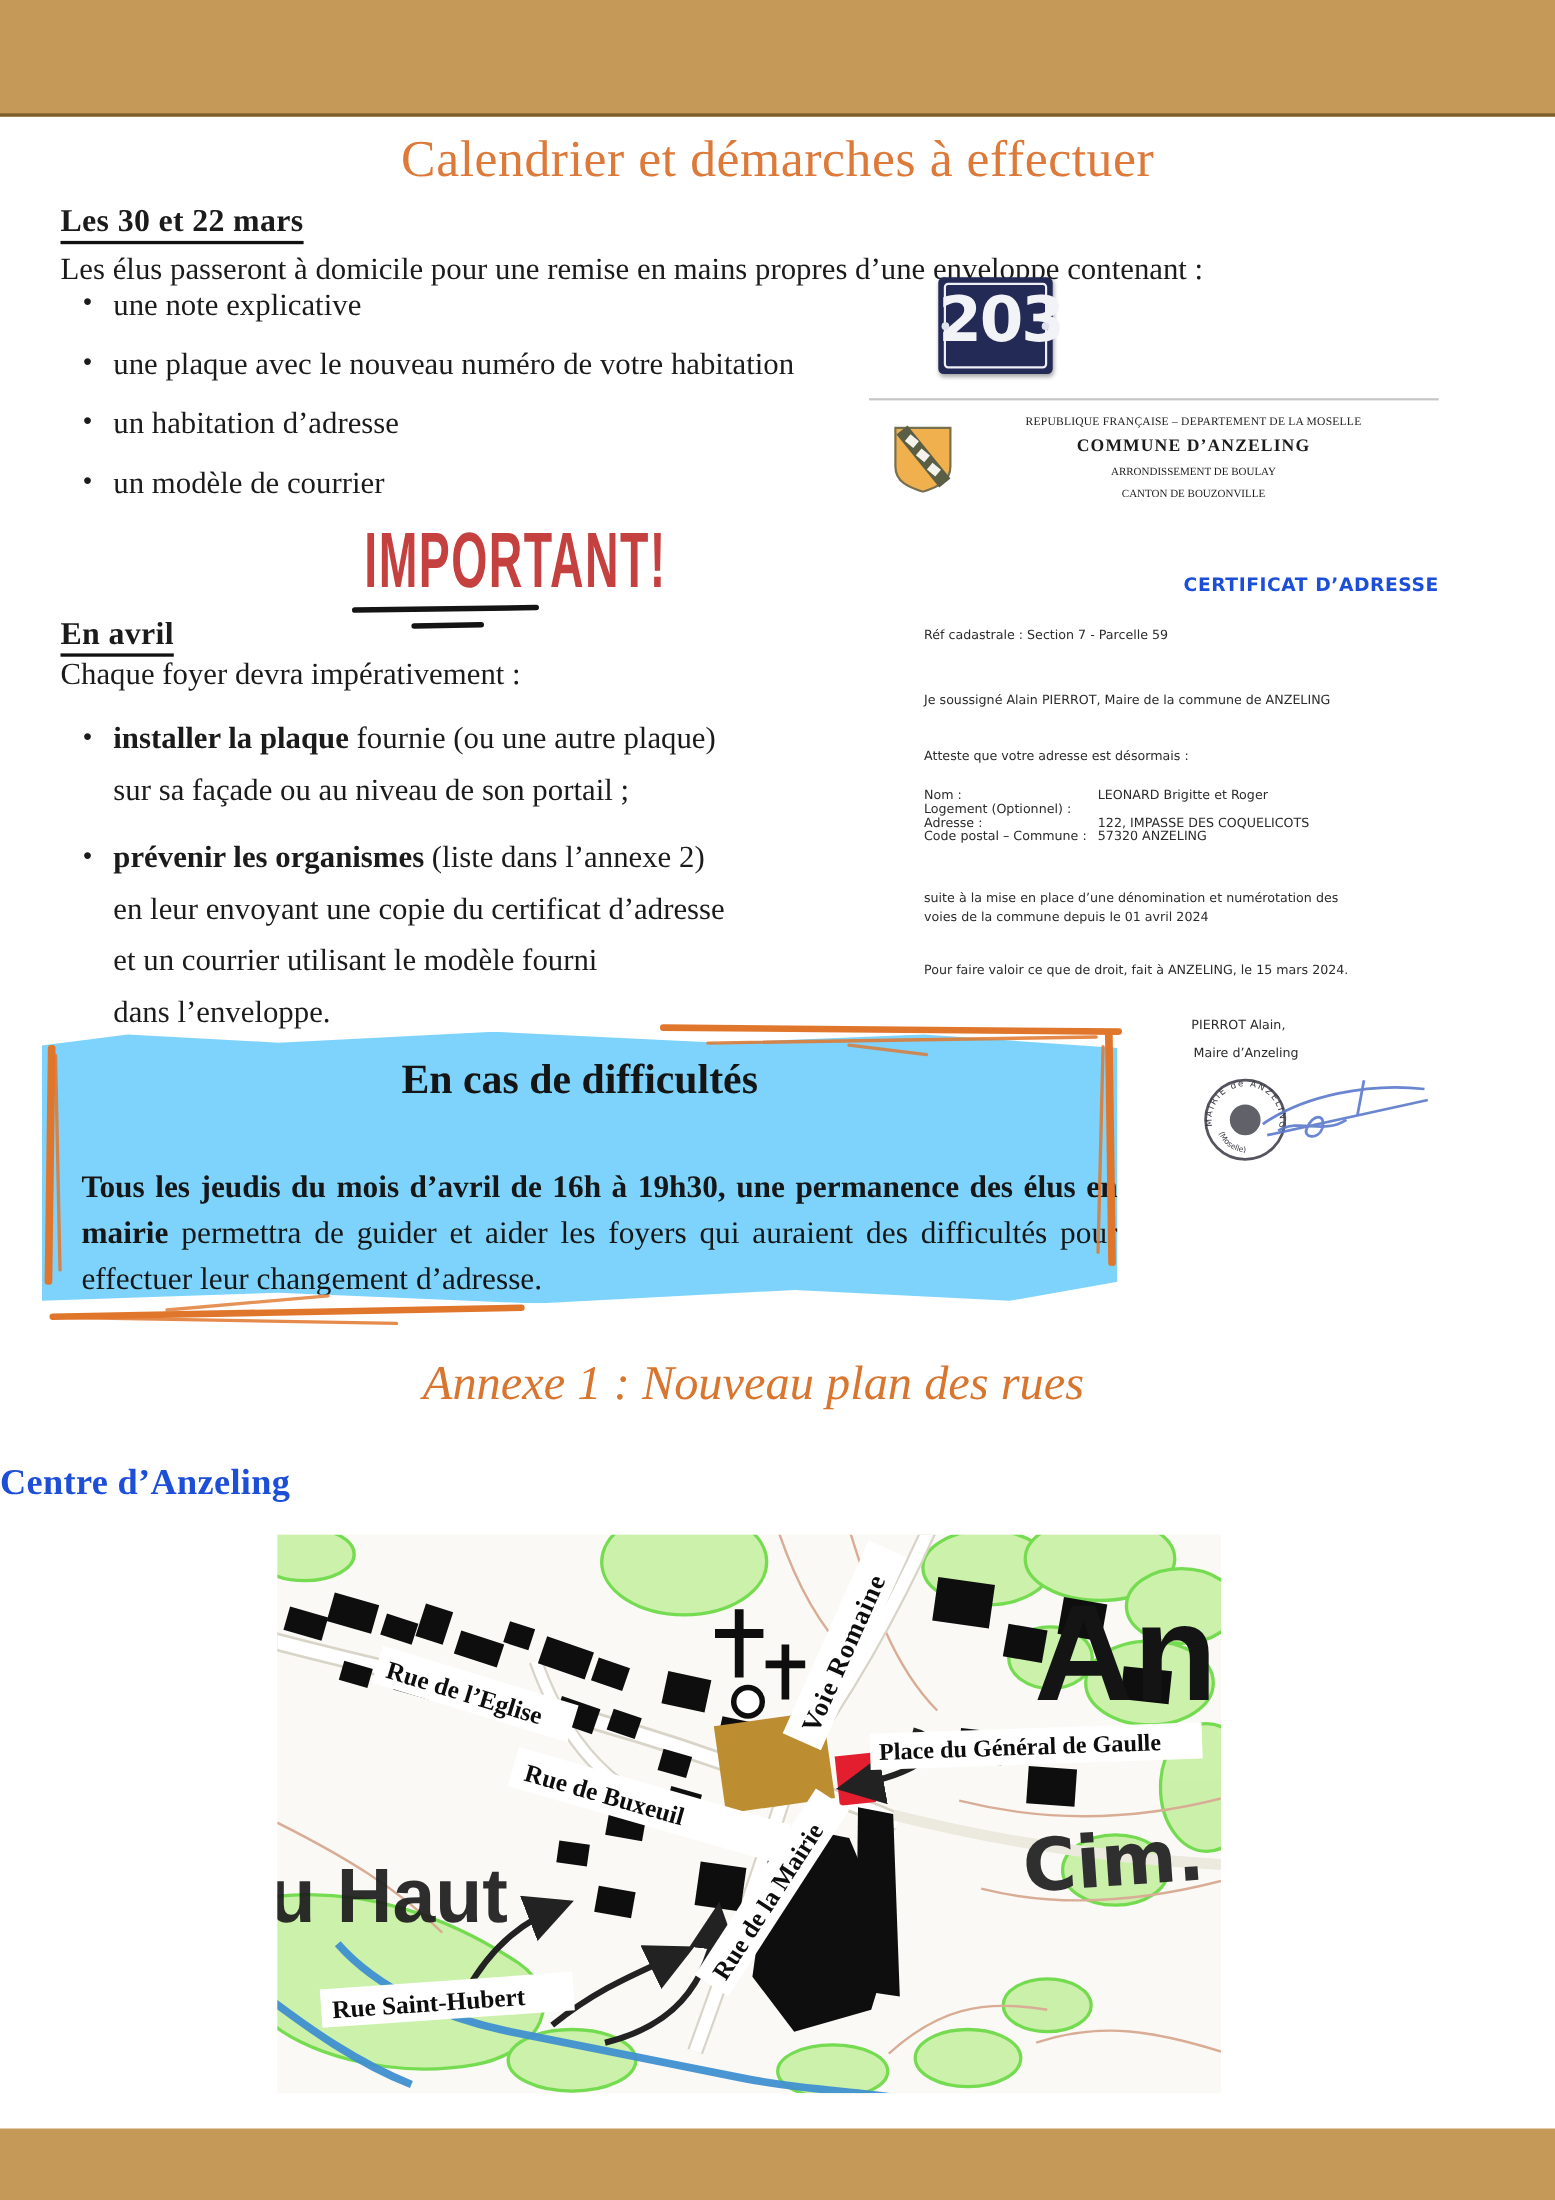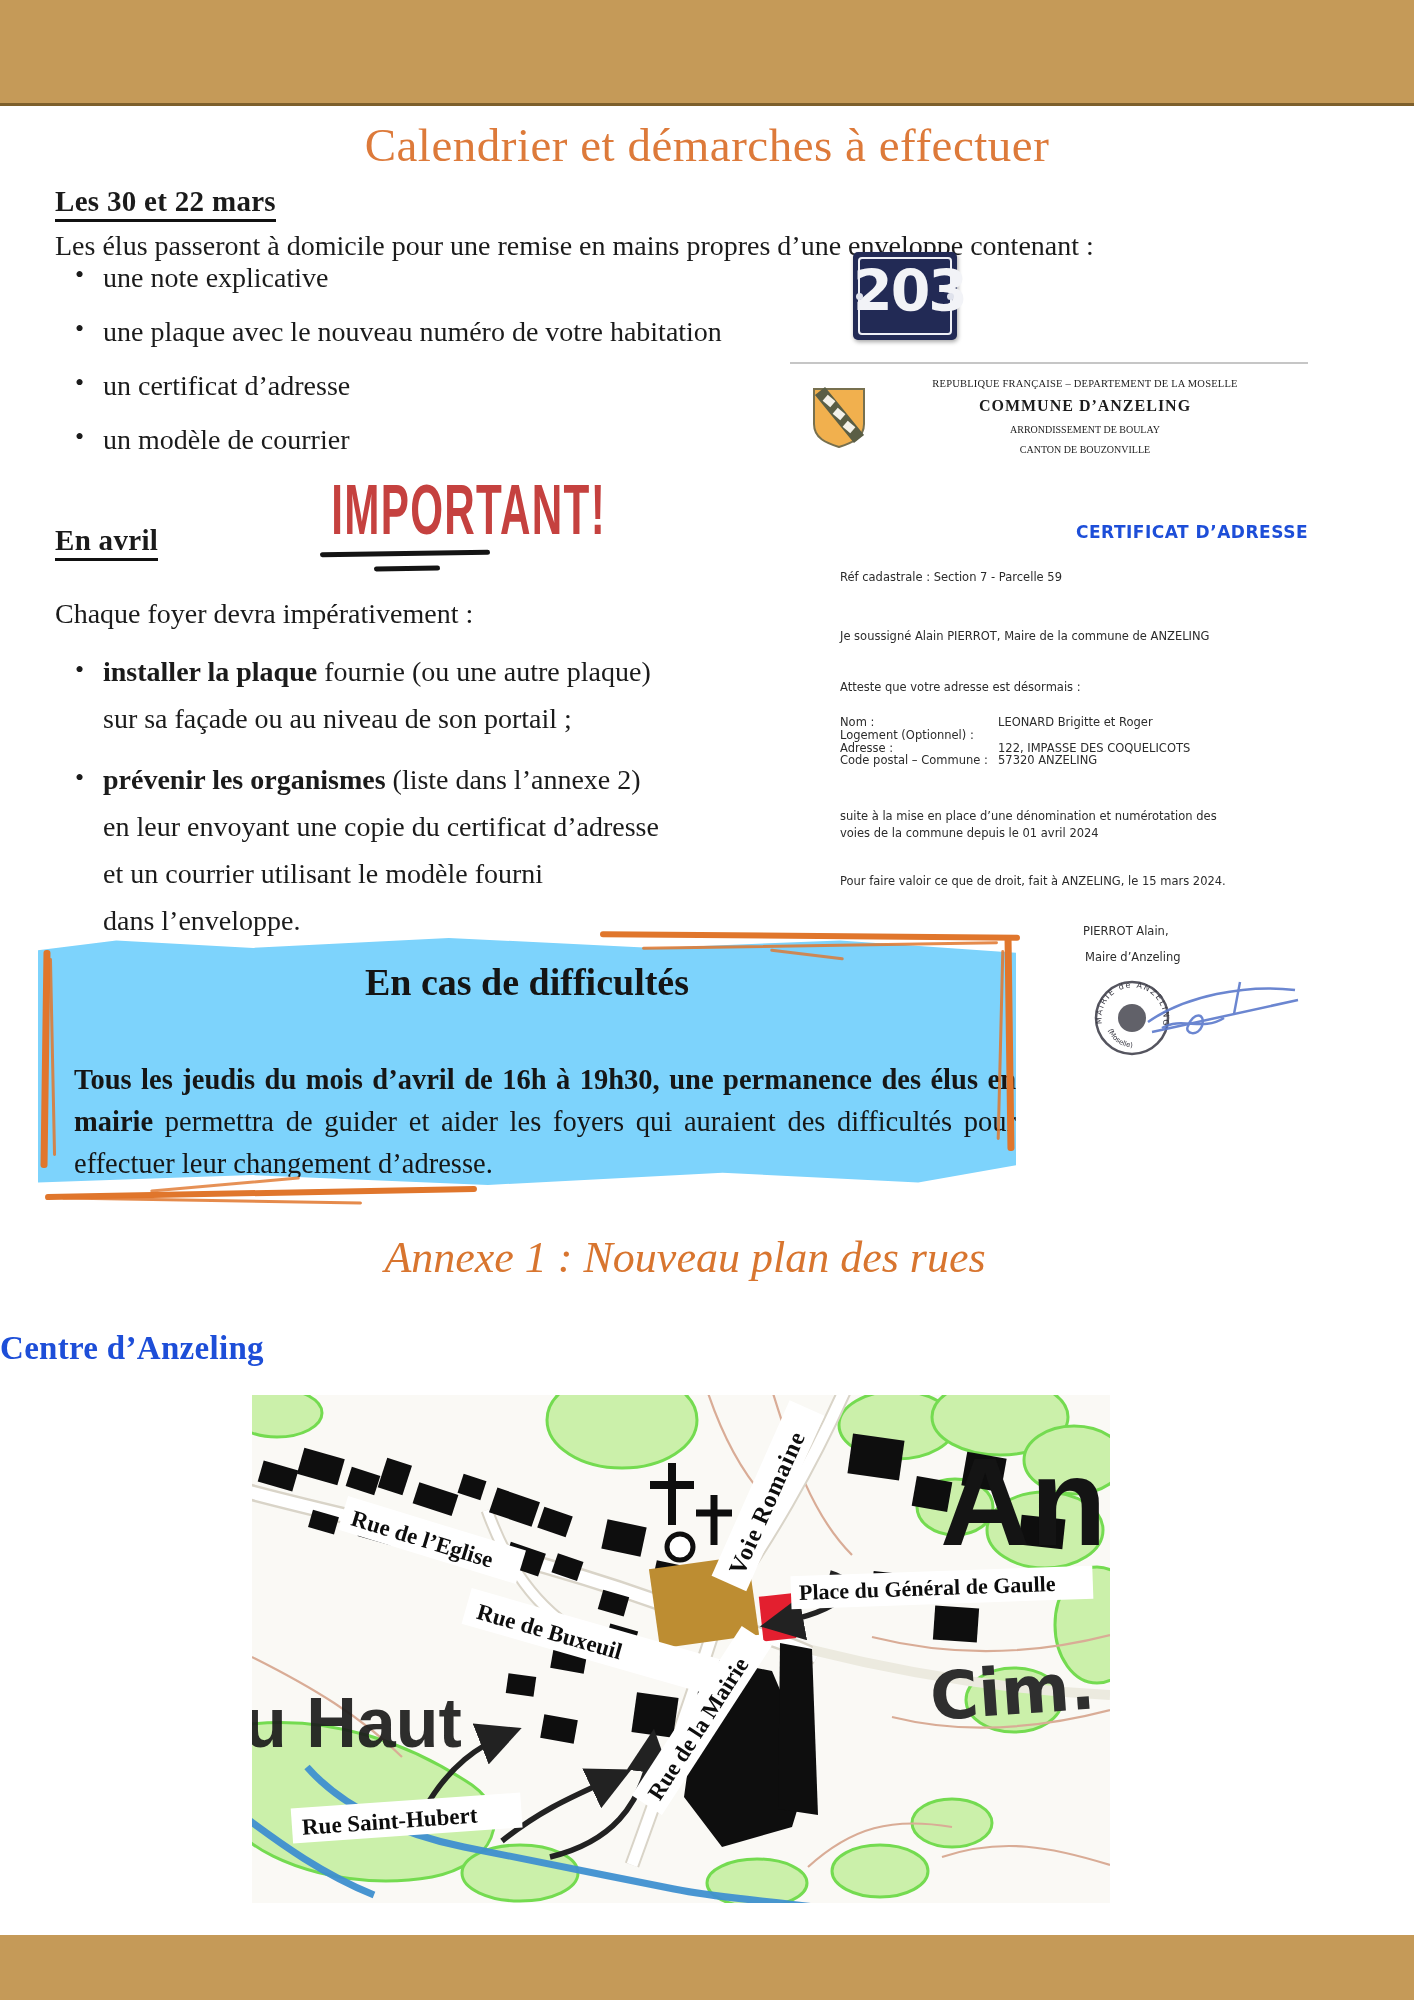--- a/index.html
+++ b/index.html
@@ -12,21 +12,21 @@
   
   .topbar{left:0;top:0;width:1414px;height:103px;background:#c59a58;border-bottom:3px solid #7d5f2b;}
   .bottombar{left:0;top:1935px;width:1414px;height:65px;background:#c59a58;}
 
   
   .page-title{left:0;top:118px;width:1414px;text-align:center;font-size:47px;color:#dd7a3a;letter-spacing:.5px;}
 
   
   .h-section{font-weight:bold;font-size:29px;border-bottom:3px solid #111;padding-bottom:1px;display:inline-block;letter-spacing:.3px;}
   .h-mars{left:55px;top:185px;}
-  .h-avril{left:55px;top:524px;}
+  .h-avril{left:55px;top:560px;}
   .intro{left:55px;top:230px;width:1050px;font-size:28px;white-space:nowrap;}
   .intro-avril{left:55px;top:598px;width:700px;font-size:28px;}
 
   ul.blist{list-style:none;margin:0;padding:0;}
   ul.blist li{position:relative;padding-left:48px;font-size:28px;}
   ul.blist li:before{content:"•";position:absolute;left:20px;top:-2px;font-size:26px;}
   .list-mars{left:55px;top:262px;width:900px;}
   .list-mars li{margin-bottom:22px;}
   .list-avril{left:55px;top:648px;width:660px;}
   .list-avril li{margin-bottom:14px;line-height:47px;}
@@ -101,21 +101,21 @@
 <div class="abs topbar"></div>
 <div class="abs bottombar"></div>
 
 <div class="abs page-title">Calendrier et démarches à effectuer</div>
 
 <div class="abs h-section h-mars">Les 30 et 22 mars</div>
 <div class="abs intro">Les élus passeront à domicile pour une remise en mains propres d’une enveloppe contenant :</div>
 <ul class="abs blist list-mars">
   <li>une note explicative</li>
   <li>une plaque avec le nouveau numéro de votre habitation</li>
-  <li>un certificat d’adresse</li>
+  <li>un habitation d’adresse</li>
   <li>un modèle de courrier</li>
 </ul>
 
 <div class="abs plaque">
   <div class="plaque-inner"></div>
   <div class="plaque-num">203</div>
   <div class="plaque-dot pd-l"></div>
   <div class="plaque-dot pd-r"></div>
 </div>
 

